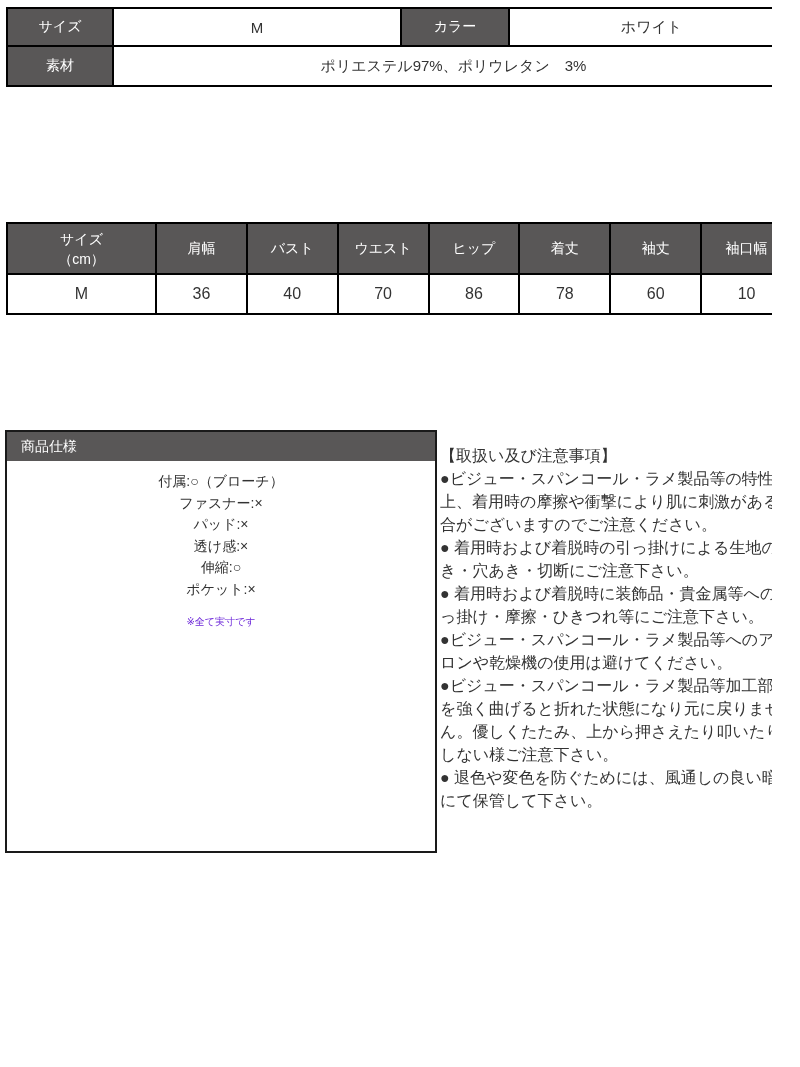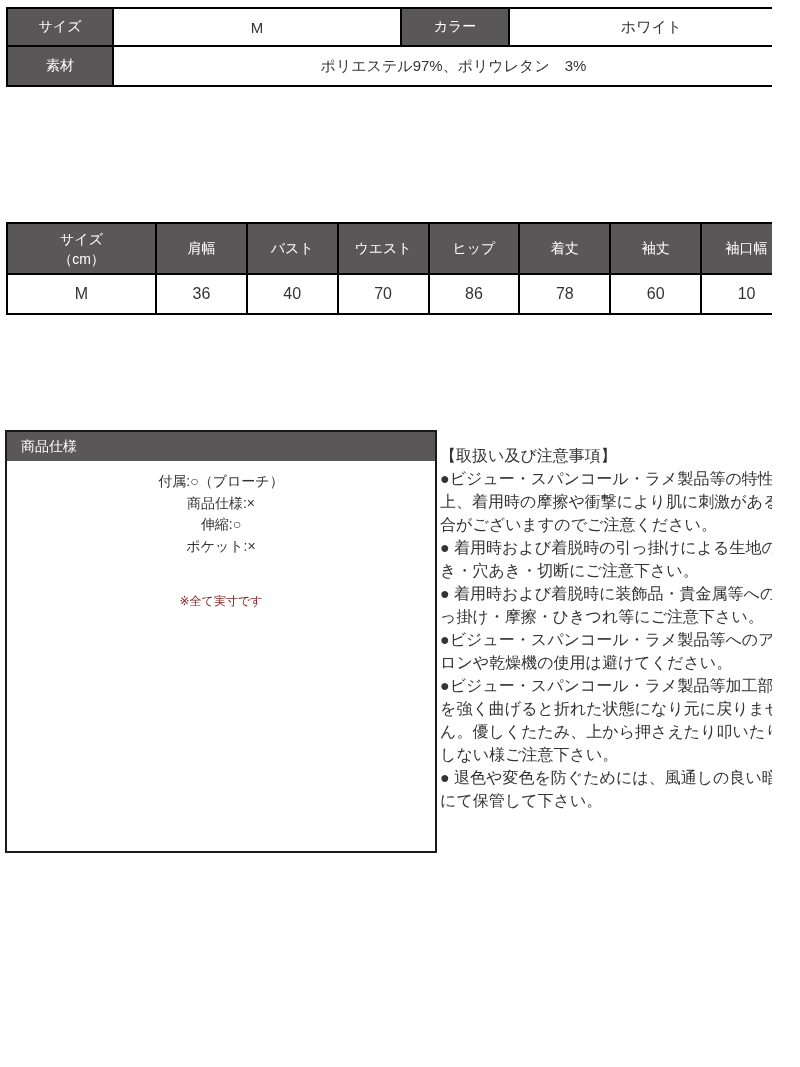--- a/index.html
+++ b/index.html
@@ -97,23 +97,23 @@
     padding-left: 14px;
   }
   .spec-body {
     padding: 10px 15px 0 15px;
     color: #333333;
     font-size: 14px;
     line-height: 21.5px;
     text-align: center;
   }
   .spec-note {
-    margin-top: 34px;
-    color: #7f1d1d;
-    font-size: 12px;
+    margin-top: 11px;
+    color: #6d28d9;
+    font-size: 10px;
     line-height: 21.5px;
   }
 
   
   .notes {
     position: absolute;
     left: 440px;
     top: 444px;
     width: 357px;
     color: #333333;
@@ -181,21 +181,23 @@
       <td>60</td>
       <td>10</td>
     </tr>
   </tbody>
     </table>
 
   <div class="spec-box">
     <div class="spec-head">商品仕様</div>
     <div class="spec-body">
       <div>付属:○（ブローチ）</div>
-      <div>商品仕様:×</div>
+      <div>ファスナー:×</div>
+      <div>パッド:×</div>
+      <div>透け感:×</div>
       <div>伸縮:○</div>
       <div>ポケット:×</div>
       <div class="spec-note">※全て実寸です</div>
     </div>
   </div>
 
   <div class="notes">
     <p>【取扱い及び注意事項】</p>
     <p>●ビジュー・スパンコール・ラメ製品等の特性上、着用時の摩擦や衝撃により肌に刺激がある場合がございますのでご注意ください。</p>
     <p>● 着用時および着脱時の引っ掛けによる生地の引き・穴あき・切断にご注意下さい。</p>

